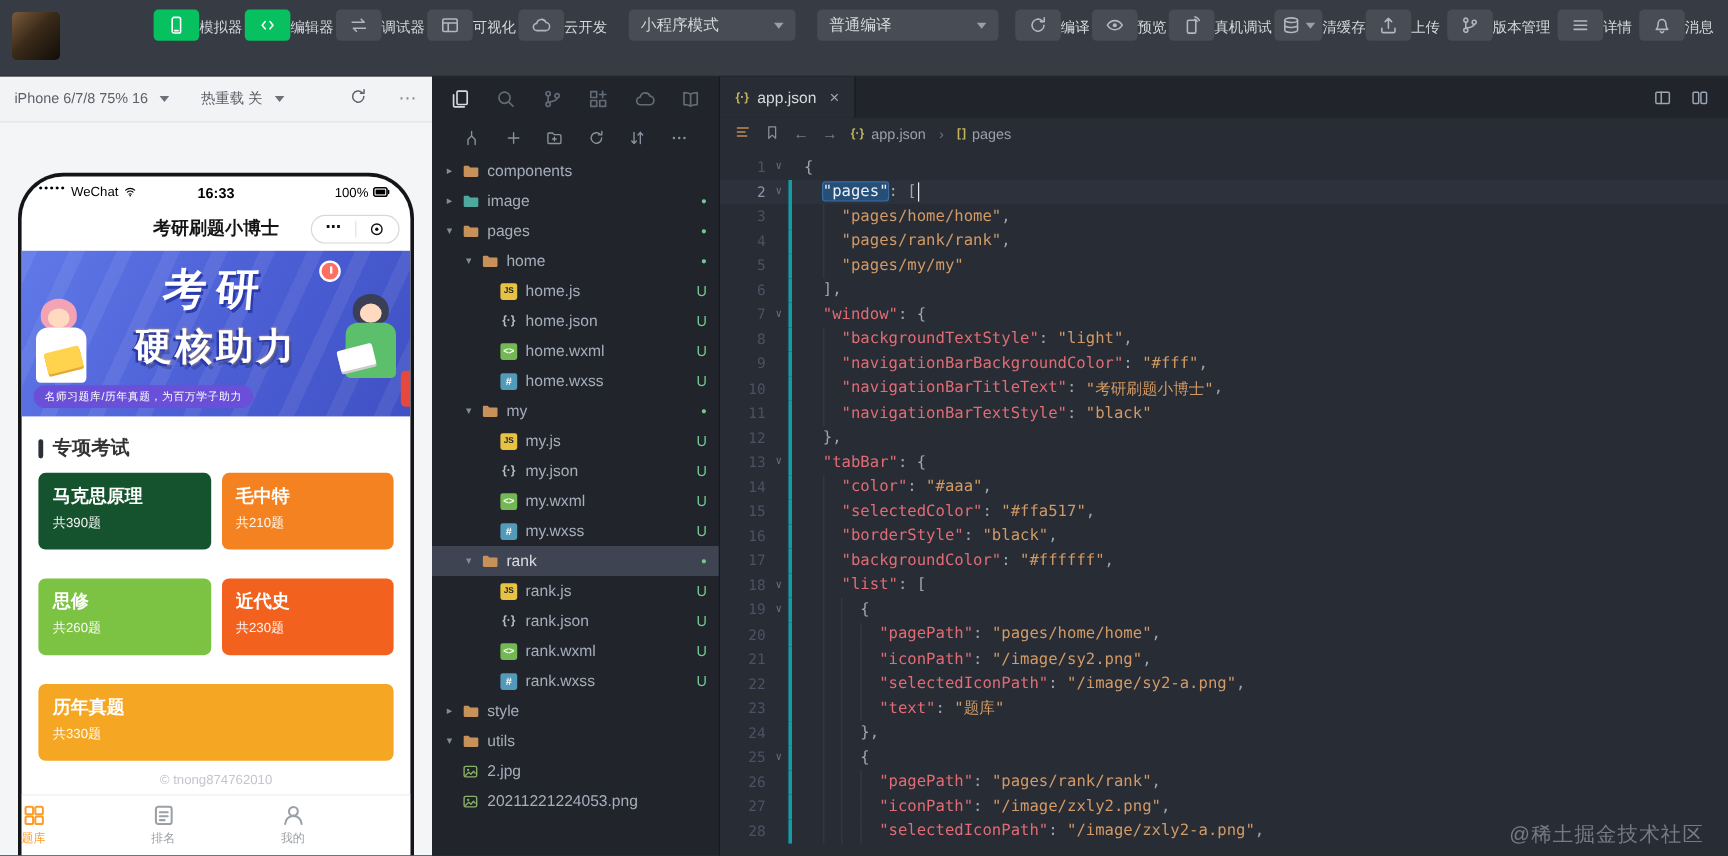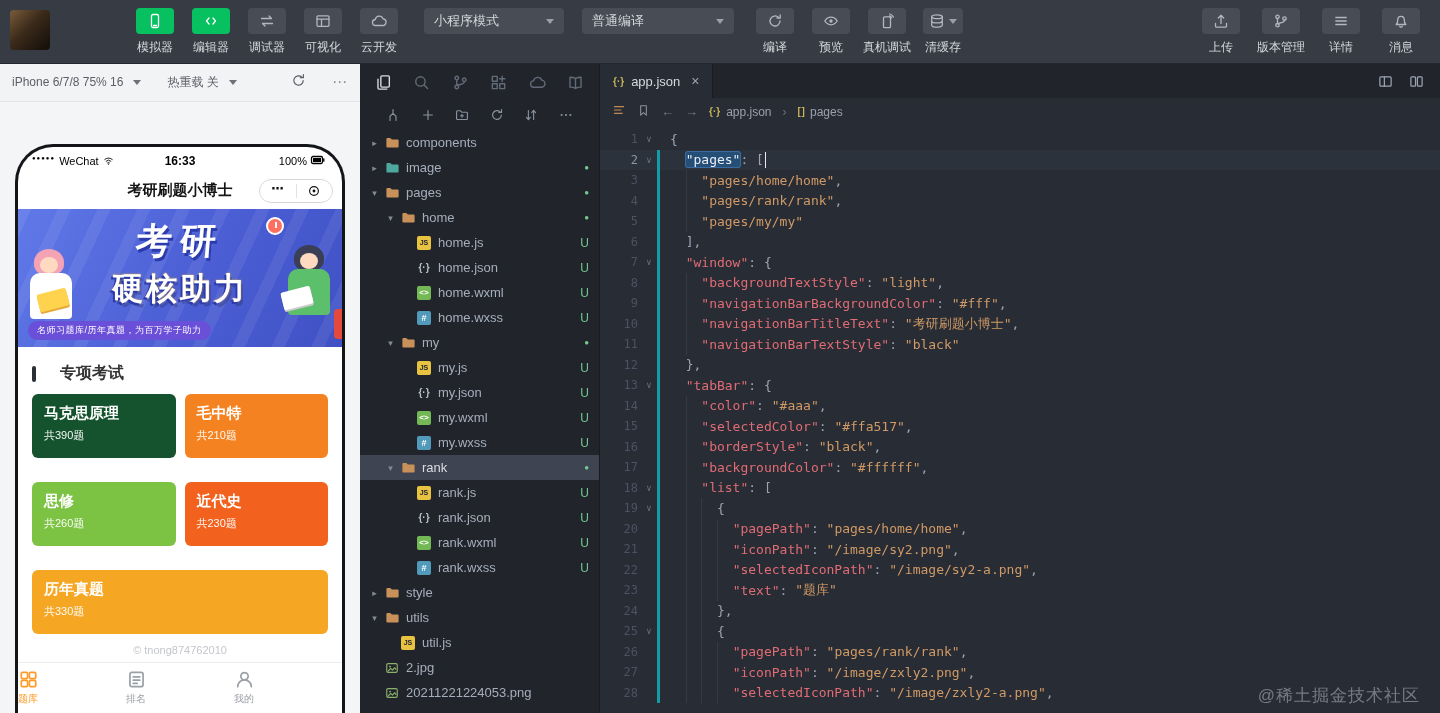--- a/index.html
+++ b/index.html
@@ -5,21 +5,21 @@
 *{margin:0;padding:0;box-sizing:border-box}
 html,body{width:1440px;height:713px;overflow:hidden;background:#282c34;font-family:"Liberation Sans","DejaVu Sans",sans-serif}
 #root{width:1440px;height:713px;display:flex;flex-direction:column}
 
 #toolbar{height:64px;background:#373c44;display:flex;align-items:flex-start;padding:8px 12px 0 10px;border-bottom:1px solid #24272d;flex:none}
 #avatar{width:40px;height:40px;border-radius:4px;background:linear-gradient(135deg,#7a5b3a 0%,#3a2a1a 45%,#120d08 100%);margin-top:2px;flex:none}
 .btn-group{display:flex;gap:2px}
 #mode-buttons{margin-left:78px}
 #action-buttons{margin-left:14px}
 #right-buttons{margin-left:auto;gap:6px}
-.tbtn{display:flex;flex-direction:column;align-items:center;min-width:54px;cursor:default}
+.tbtn{display:flex;flex-direction:row;align-items:center;min-width:54px;cursor:default}
 .tbtn .ibox{min-width:38px;height:26px;border-radius:4px;background:#474c55;display:flex;align-items:center;justify-content:center;color:#b3b8c0;padding:0 6px;gap:4px}
 .tbtn.active .ibox{background:#07c160;color:#fff}
 .tbtn .lbl{font-size:12px;color:#d4d7db;margin-top:5px;white-space:nowrap}
 .select{height:26px;background:#474c55;border-radius:4px;color:#d4d7db;font-size:13px;display:flex;align-items:center;justify-content:space-between;padding:0 10px;margin-left:18px}
 #mode-select{width:140px}#compile-select{width:152px}
 .caret{width:0;height:0;border-left:4px solid transparent;border-right:4px solid transparent;border-top:5px solid #9aa0a8;display:inline-block}
 .caret.dark{border-top-color:#6d7077;margin-left:4px}
 .icon{display:inline-flex;align-items:center;justify-content:center;line-height:0}
 
 #main{flex:1;display:flex;min-height:0}
@@ -50,21 +50,21 @@
 .tagpill{position:absolute;left:10px;bottom:7px;background:#6a4fd8;color:#fff;font-size:9px;padding:3px 9px;border-radius:10px;letter-spacing:.5px}
 .clock{position:absolute;right:58px;top:8px;width:18px;height:18px;border:2px solid #fff;border-radius:50%;background:#ff6f61}
 .clock:after{content:"";position:absolute;left:7px;top:3px;width:2px;height:6px;background:#fff}
 .char{position:absolute;bottom:12px;width:64px;height:92px}
 .char-l{left:2px}.char-r{right:2px}
 .ch-hair{position:absolute;width:30px;height:26px;border-radius:50% 50% 40% 40%}
 .ch-face{position:absolute;width:18px;height:16px;border-radius:50%;background:#ffd9c0}
 .ch-body{position:absolute;width:42px;height:46px;border-radius:10px 10px 4px 4px}
 .ch-book{position:absolute;width:30px;height:18px;background:#ffd34d;border-radius:2px;transform:rotate(-14deg);box-shadow:0 2px 0 #e5a93a}
 
-#section-head{display:flex;align-items:center;margin:16px 14px 10px;gap:24px}
+#section-head{display:flex;align-items:center;margin:16px 14px 10px;gap:8px}
 #section-head .vbar{width:4px;height:16px;background:#2b2f36;border-radius:2px}
 #section-head .st{font-size:16px;font-weight:800;color:#333}
 #cards{display:grid;grid-template-columns:1fr 1fr;column-gap:9px;row-gap:24px;padding:0 14px}
 .card{height:64px;border-radius:6px;color:#fff;padding:10px 12px;cursor:pointer}
 .card .ct{font-size:15px;font-weight:700}
 .card .cc{font-size:11px;margin-top:5px;opacity:.95}
 .card.span2{grid-column:1/3}
 #phone-watermark{text-align:center;font-size:11px;color:#c3c6cc;margin-top:10px}
 #phone-tabbar{margin-top:6px;border-top:1px solid #ededed;display:flex;height:52px;background:#fff}
 .ptab{flex:1;display:flex;flex-direction:column;align-items:flex-start;padding-top:6px;gap:2px;font-size:10px;color:#9aa0a6}
@@ -678,27 +678,20 @@
             <span class="arrow">▾</span>
             <span class="ficon">
               <span class="icon">
                 <svg viewBox="0 0 16 16" width="15" height="15" fill="none" stroke="currentColor" stroke-width="1.3" stroke-linecap="round" stroke-linejoin="round" style="fill: rgb(200, 145, 90); stroke: none;">
                   <path d="M1.5 4.3a1 1 0 0 1 1-1h3.2l1.6 1.6h6.2a1 1 0 0 1 1 1v6.4a1 1 0 0 1-1 1H2.5a1 1 0 0 1-1-1z"></path>
                 </svg>
               </span>
             </span>
             <span>utils</span>
           </div>
-          <div class="trow" style="padding-left: 24px;">
-            <span class="arrow"></span>
-            <span class="ficon">
-              <span class="js-chip">JS</span>
-            </span>
-            <span>util.js</span>
-          </div>
           <div class="trow" style="padding-left: 8px;">
             <span class="arrow"></span>
             <span class="ficon">
               <span class="icon" style="color: rgb(138, 176, 106);">
                 <svg viewBox="0 0 16 16" width="14" height="14" fill="none" stroke="currentColor" stroke-width="1.3" stroke-linecap="round" stroke-linejoin="round">
                   <rect x="2" y="3" width="12" height="10" rx="1.5"></rect>
                   <circle cx="5.8" cy="6.4" r="1.1" fill="currentColor" stroke="none"></circle>
                   <path d="m3.5 11.5 3-3 2 2 2.5-2.8 1.5 1.8"></path>
                 </svg>
               </span>

